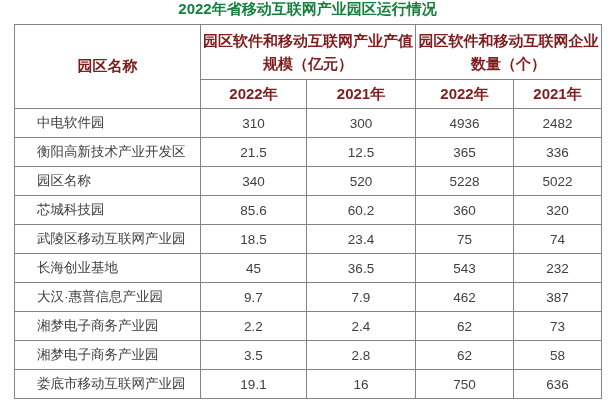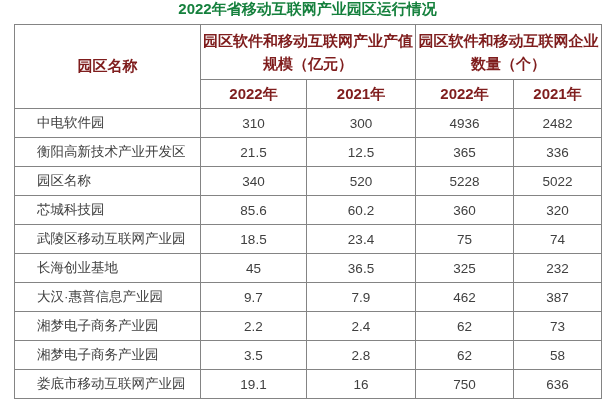--- a/index.html
+++ b/index.html
@@ -132,21 +132,21 @@
     <td class="num">18.5</td>
     <td class="num">23.4</td>
     <td class="num">75</td>
     <td class="num">74</td>
   </tr>
 
   <tr>
     <td class="name">长海创业基地</td>
     <td class="num">45</td>
     <td class="num">36.5</td>
-    <td class="num">325</td>
+    <td class="num">543</td>
     <td class="num">232</td>
   </tr>
 
   <tr>
     <td class="name">大汉·惠普信息产业园</td>
     <td class="num">9.7</td>
     <td class="num">7.9</td>
     <td class="num">462</td>
     <td class="num">387</td>
   </tr>

